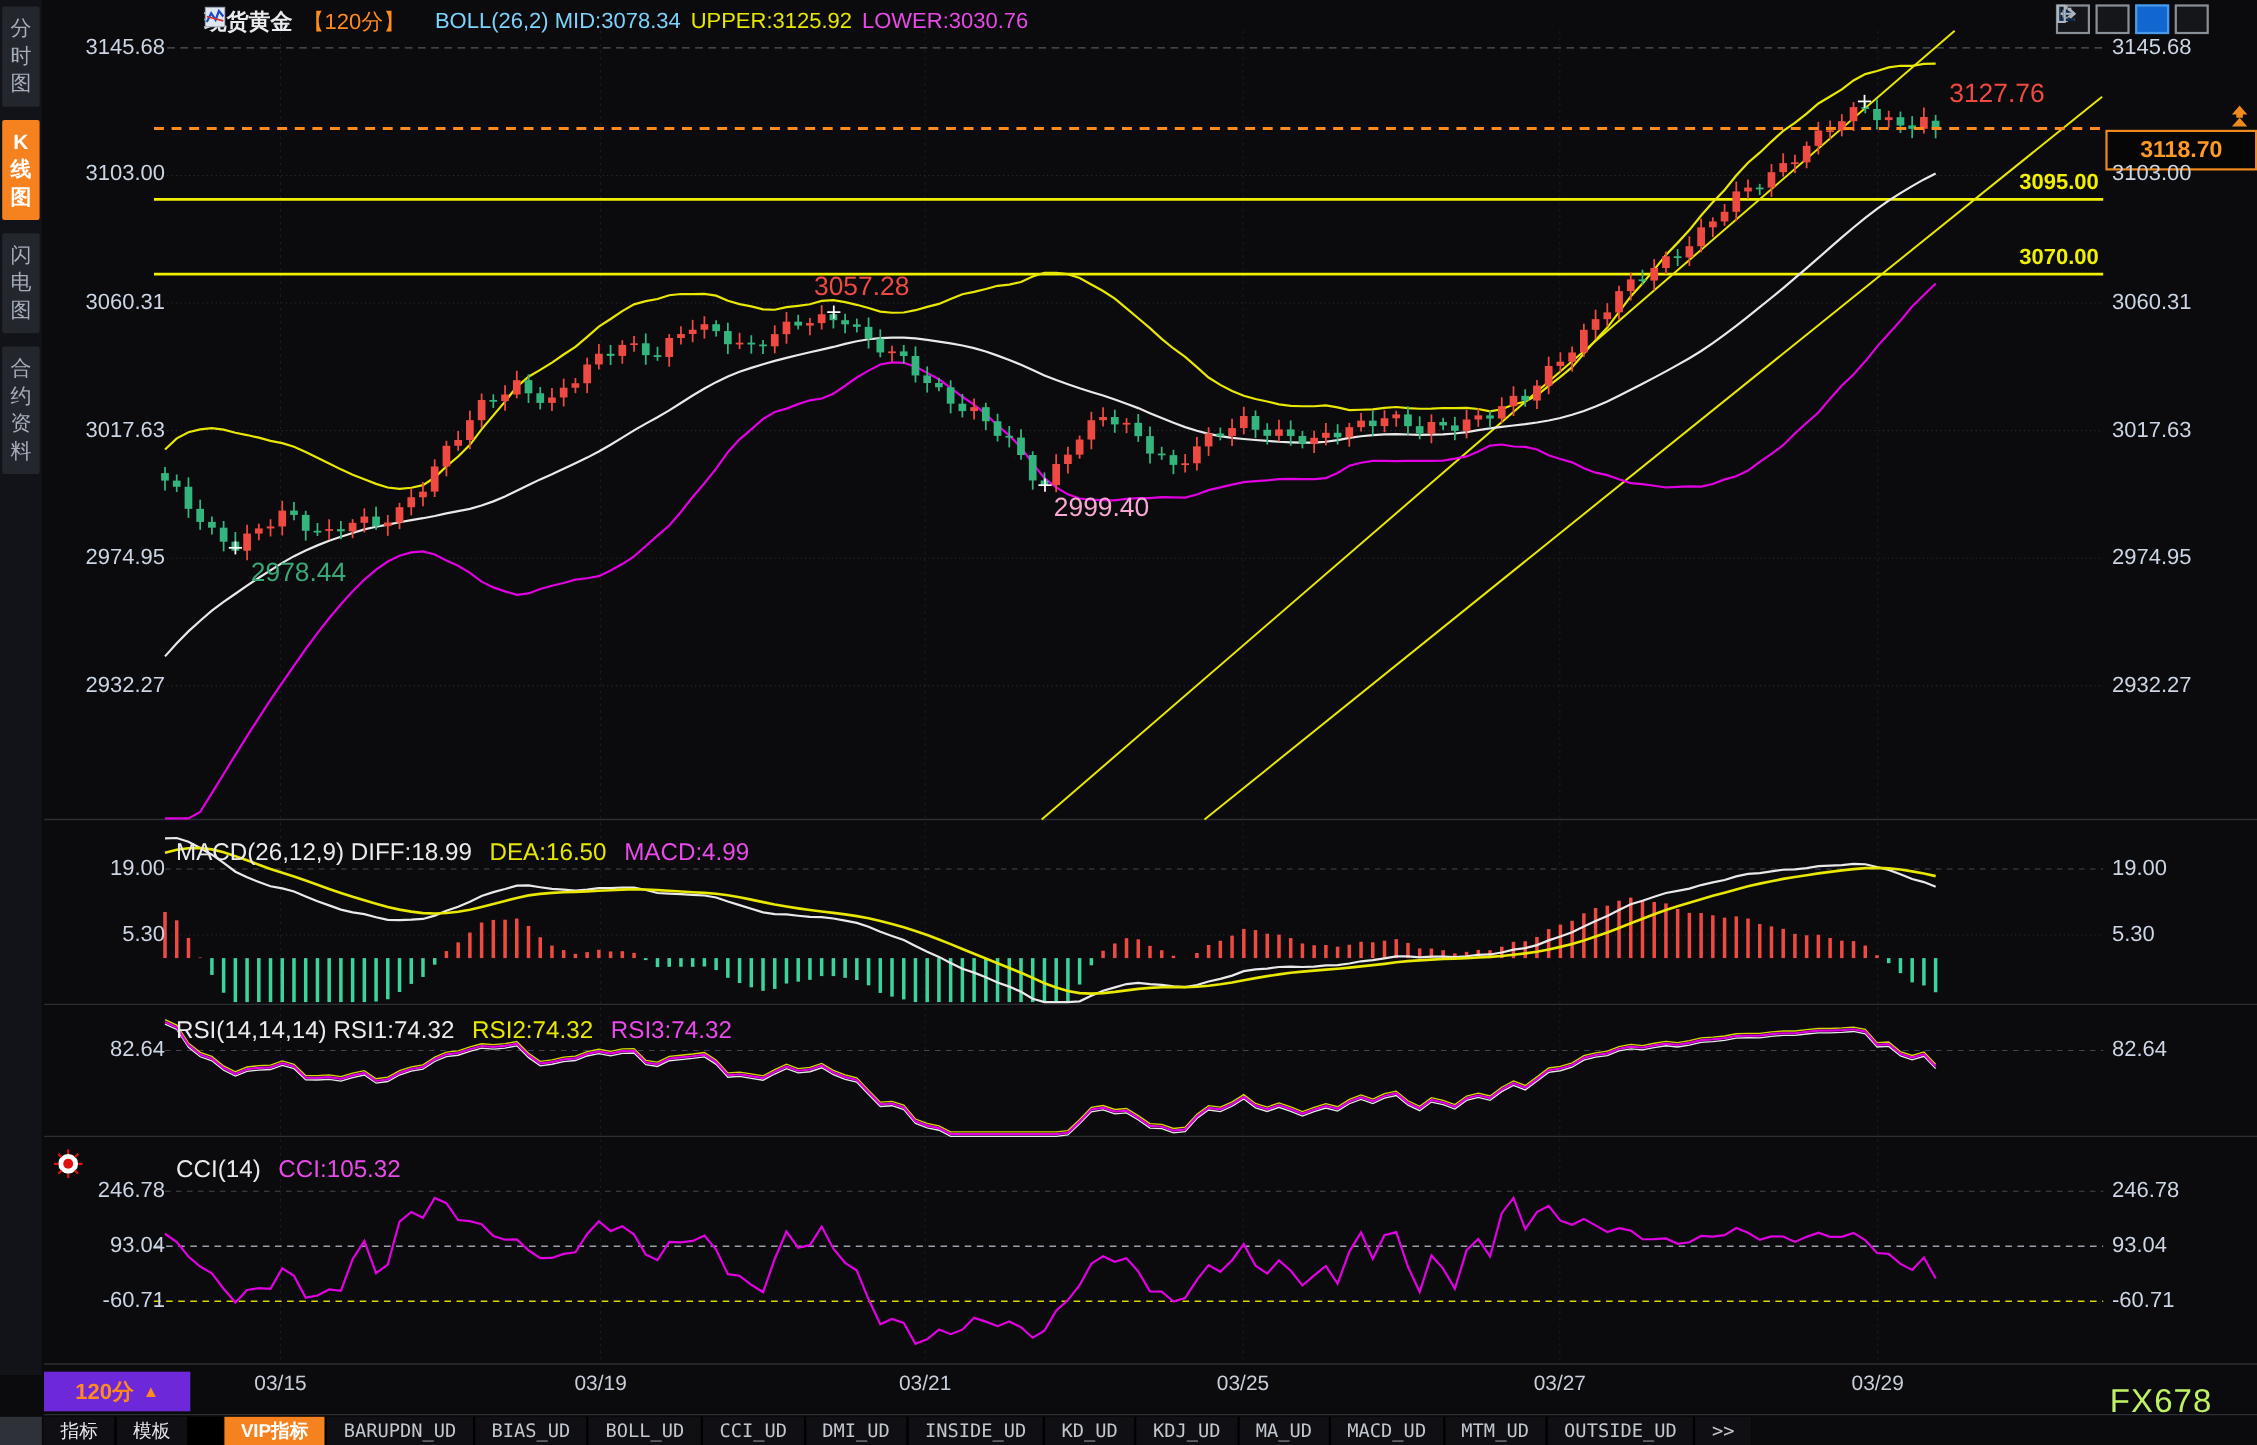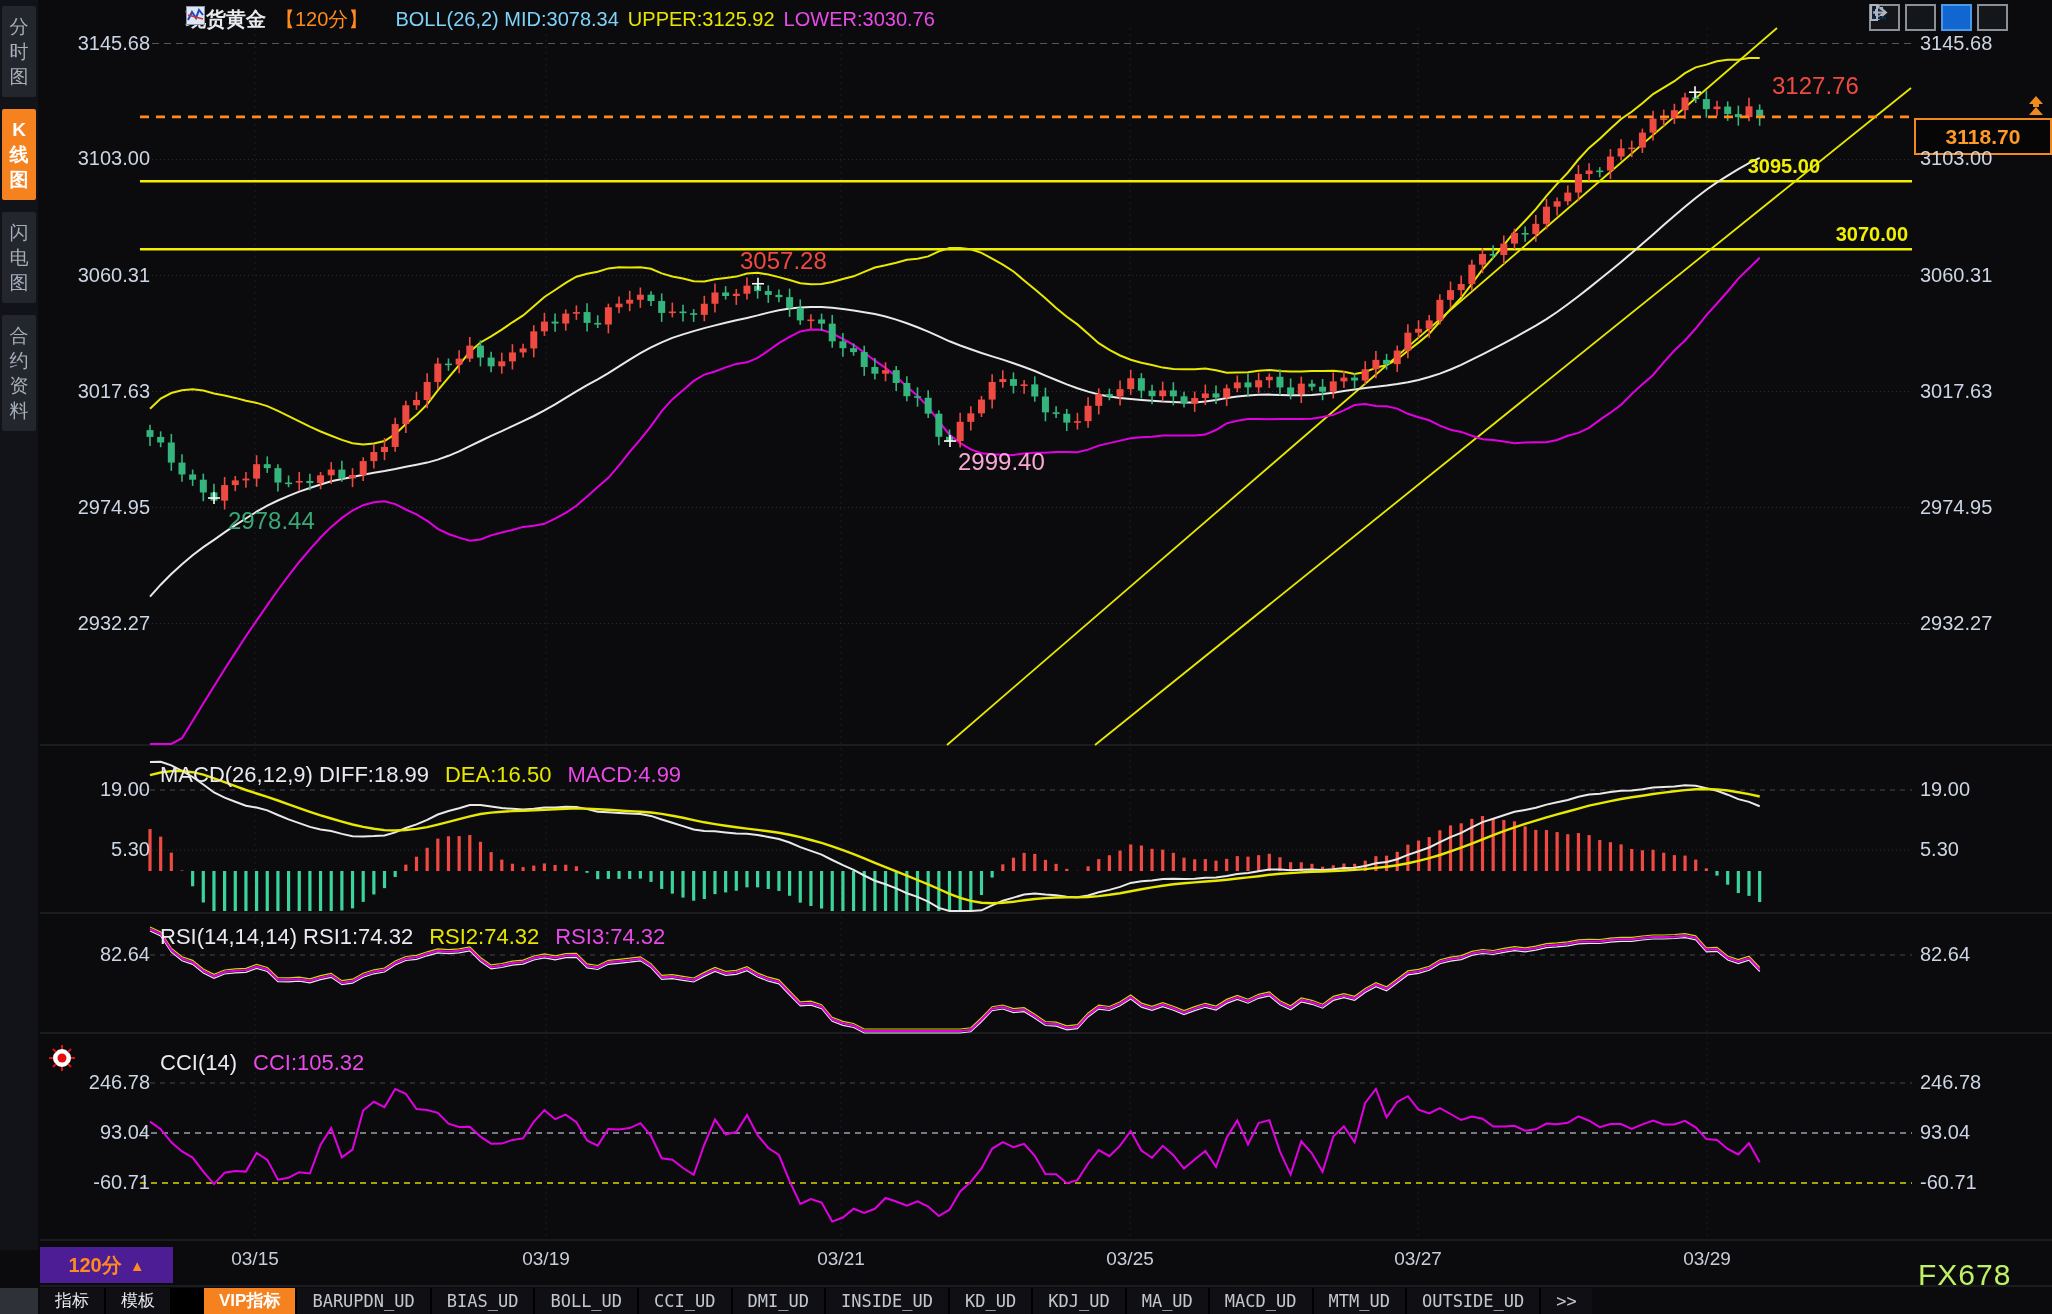--- a/index.html
+++ b/index.html
@@ -25,21 +25,21 @@
   
   .phdr{position:absolute;left:160px;font-size:22px;display:flex;gap:16px;white-space:nowrap;}
   
   .plabel{position:absolute;font-size:24px;font-weight:normal;}
   .hline-label{position:absolute;font-size:20px;font-weight:bold;color:#f0f000;text-align:right;width:140px;}
   
   #pricebox{position:absolute;left:1914px;top:118px;width:134px;height:33px;background:#060606;
     border:2px solid #f08a1e;color:#ff9a28;font-size:21px;font-weight:bold;
     display:flex;align-items:center;justify-content:center;}
   
-  #period-box{position:absolute;left:40px;top:1247px;width:133px;height:36px;background:#4c1d95;
+  #period-box{position:absolute;left:40px;top:1247px;width:133px;height:36px;background:#6d28d9;
     color:#ff8a1e;font-size:20px;font-weight:bold;display:flex;align-items:center;justify-content:center;gap:8px;}
   .date-label{position:absolute;top:1248px;font-size:19px;color:#c8cfda;transform:translateX(-50%);}
   #tabbar{position:absolute;left:40px;top:1288px;height:26px;display:flex;gap:2px;background:#000;}
   .btab{background:#101014;color:#c2c6ce;font-size:17px;line-height:26px;padding:0 15px;white-space:nowrap;
     font-family:"DejaVu Sans Mono",monospace;cursor:pointer;}
   .btab.cn{font-family:"Liberation Sans",sans-serif;color:#e6e8ec;}
   .btab.active{background:#f5821f;color:#fff;font-weight:bold;margin-left:32px;}
   #corner{position:absolute;left:0;top:1288px;width:38px;height:26px;background:#2e3138;}
   #watermark{position:absolute;left:1918px;top:1258px;font-size:30px;color:#bef264;letter-spacing:1px;}
   
@@ -712,19 +712,19 @@
     <div class="ax l" style="left: 55px; top: 1121px;">93.04</div>
     <div class="ax r" style="left: 1920px; top: 1121px;">93.04</div>
     <div class="ax l" style="left: 55px; top: 1171px;">-60.71</div>
     <div class="ax r" style="left: 1920px; top: 1171px;">-60.71</div>
     <div class="date-label" style="left: 255px;">03/15</div>
     <div class="date-label" style="left: 546px;">03/19</div>
     <div class="date-label" style="left: 841px;">03/21</div>
     <div class="date-label" style="left: 1130px;">03/25</div>
     <div class="date-label" style="left: 1418px;">03/27</div>
     <div class="date-label" style="left: 1707px;">03/29</div>
-    <div class="hline-label" style="left: 1680px; top: 155.238px;">3095.00</div>
+    <div class="hline-label" style="left: 1768px; top: 155.238px;">3095.00</div>
     <div class="hline-label" style="left: 1768px; top: 223.183px;">3070.00</div>
     <div class="plabel" style="left: 1772px; top: 72px; color: rgb(239, 74, 65);">3127.76</div>
     <div class="plabel" style="left: 740px; top: 247px; color: rgb(239, 74, 65);">3057.28</div>
     <div class="plabel" style="left: 958px; top: 448px; color: #f9a8d4;">2999.40</div>
     <div class="plabel" style="left: 228px; top: 507px; color: rgb(58, 168, 118);">2978.44</div>
   </div>
 
 </body></html>

